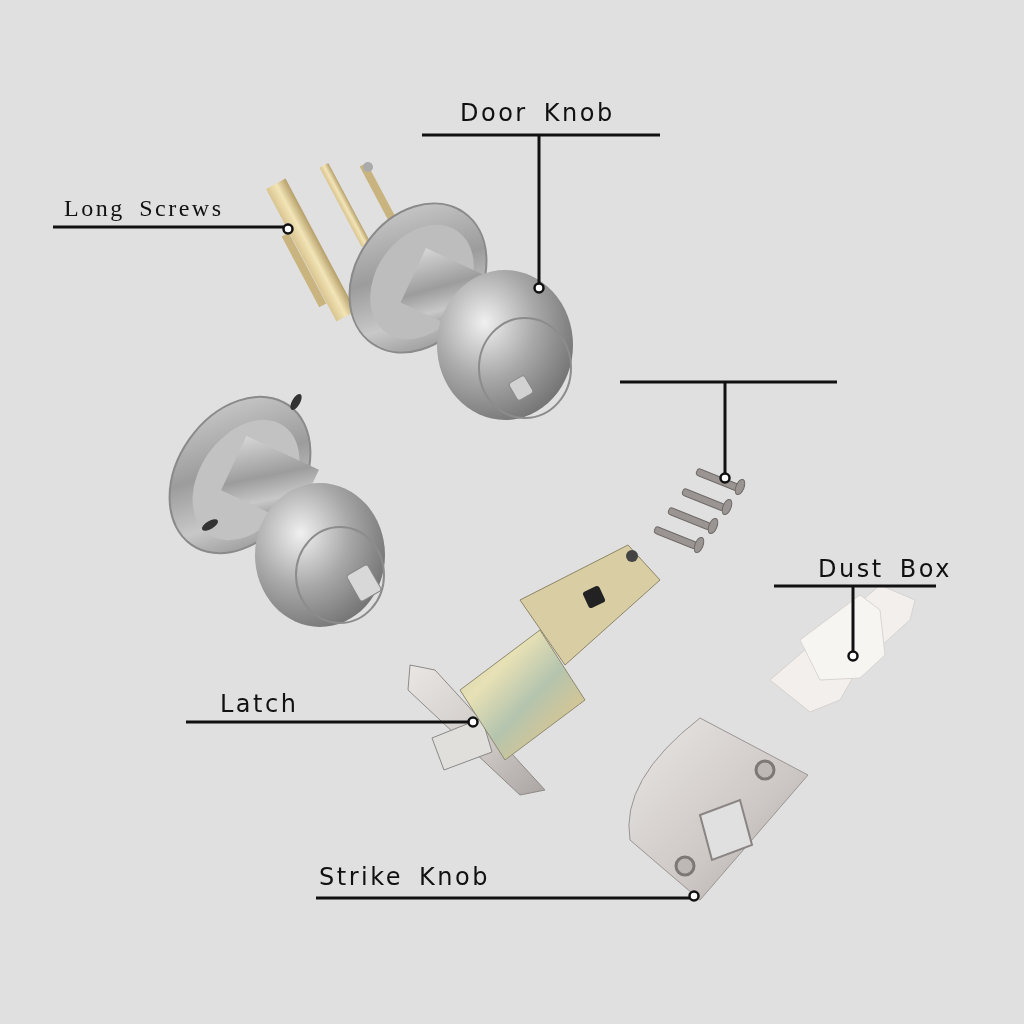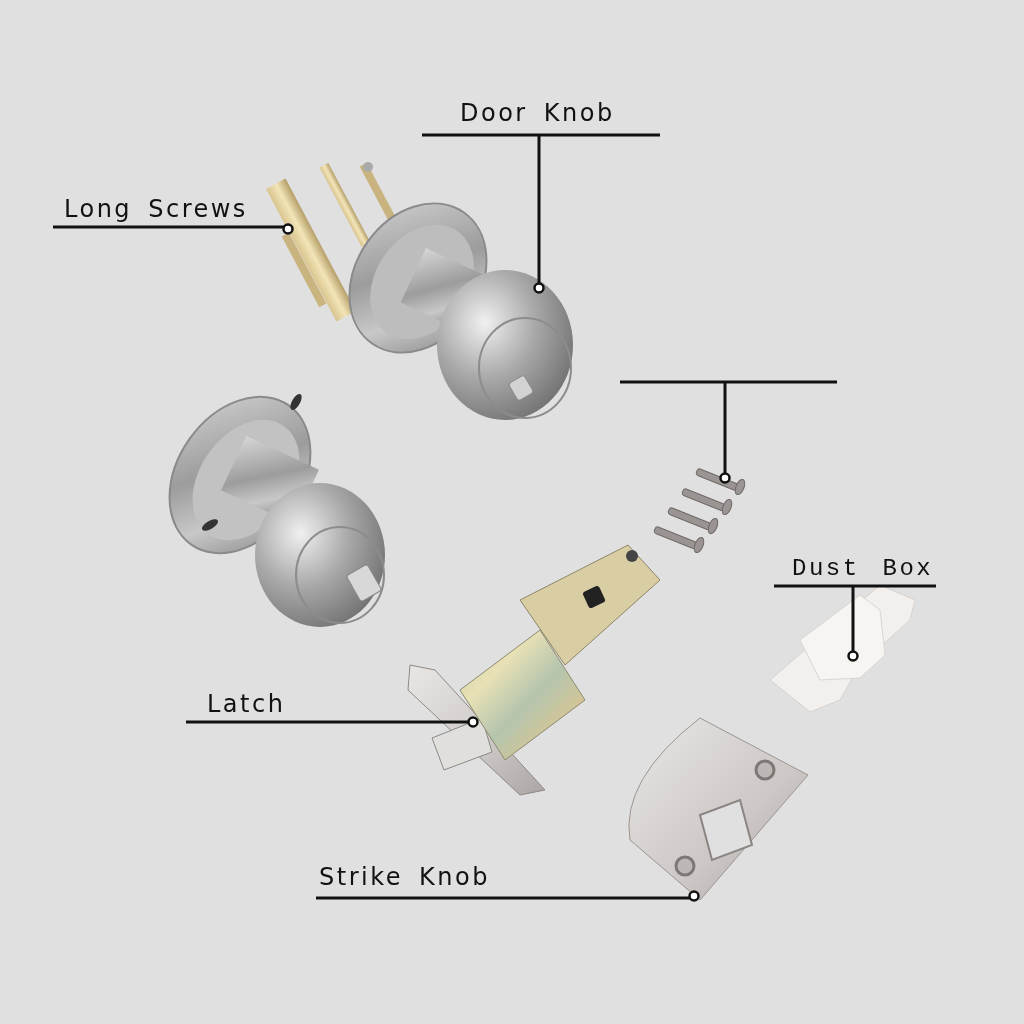--- a/index.html
+++ b/index.html
@@ -121,17 +121,17 @@
 
     <line x1="186" y1="722" x2="470" y2="722"></line>
     <circle cx="473" cy="722" r="4.5" stroke-width="2.5"></circle>
 
     <line x1="316" y1="898" x2="690" y2="898"></line>
     <circle cx="694" cy="896" r="4.5" stroke-width="2.5"></circle>
   </g>
 </svg>
 
 <div class="label" style="left:460px;top:99px;">Door Knob</div>
-<div class="label" style="left:64px;top:195px;">Long Screws</div>
-<div class="label" style="left:792px;top:555px;font-family:Liberation Mono, monospace;">Dust Box</div>
-<div class="label" style="left:207px;top:690px;text-align:right;">Latch</div>
+<div class="label" style="left:64px;top:195px;font-family:Liberation Serif, serif;">Long Screws</div>
+<div class="label" style="left:818px;top:555px;">Dust Box</div>
+<div class="label" style="left:220px;top:690px;text-align:right;">Latch</div>
 <div class="label" style="left:319px;top:863px;">Strike Knob</div>
 </div>
 
 </body></html>

